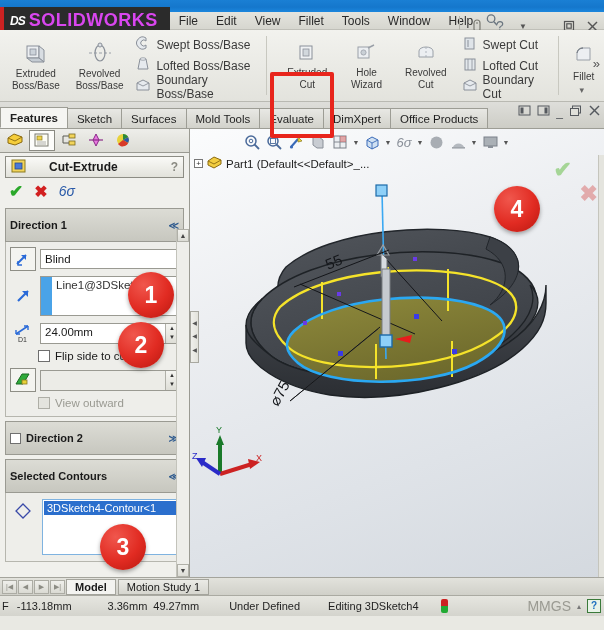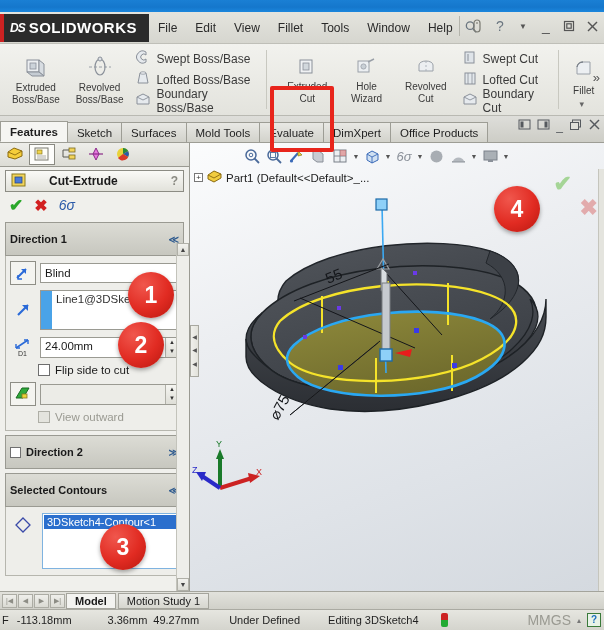--- a/index.html
+++ b/index.html
@@ -13,36 +13,36 @@
     color: #1a1a1a;
   }
 
   
   #titlebar {
     height: 12px;
     background: linear-gradient(to bottom, #1a7fd4 0%, #1577cc 60%, #1b86dd 100%);
     width: 100%;
   }
   #menubar {
-    height: 32px;
+    height: 18px;
     background: linear-gradient(to bottom, #e4e4de 0%, #d6d6cf 100%);
     display: flex; align-items: center;
     position: relative;
     border-bottom: 1px solid #bfbfb8;
   }
   #logo-wrap {
     height: 28px;
     background: #2b2b2b;
     display: flex; align-items: center;
     padding: 0 12px 0 6px;
     border-left: 4px solid #cc2222;
     position: relative;
   }
   #logo-ds { color: #fff; font-size: 12px; font-weight: bold; font-style: italic; letter-spacing: -1px; }
-  #logo-text { color: #ffffff; font-size: 15px; font-weight: bold; letter-spacing: 0.5px; margin-left: 4px; }
+  #logo-text { color: #d946ef; font-size: 18px; font-weight: bold; letter-spacing: 0.5px; margin-left: 4px; }
   .menu-item {
     padding: 0 9px; height: 28px; line-height: 28px;
     font-size: 12px; color: #2a2a2a; cursor: default;
   }
   #menu-right {
     position: absolute; right: 2px; top: 0;
     height: 28px; display: flex; align-items: center; gap: 3px;
   }
   .winbtn {
     width: 20px; height: 20px; display: flex;

